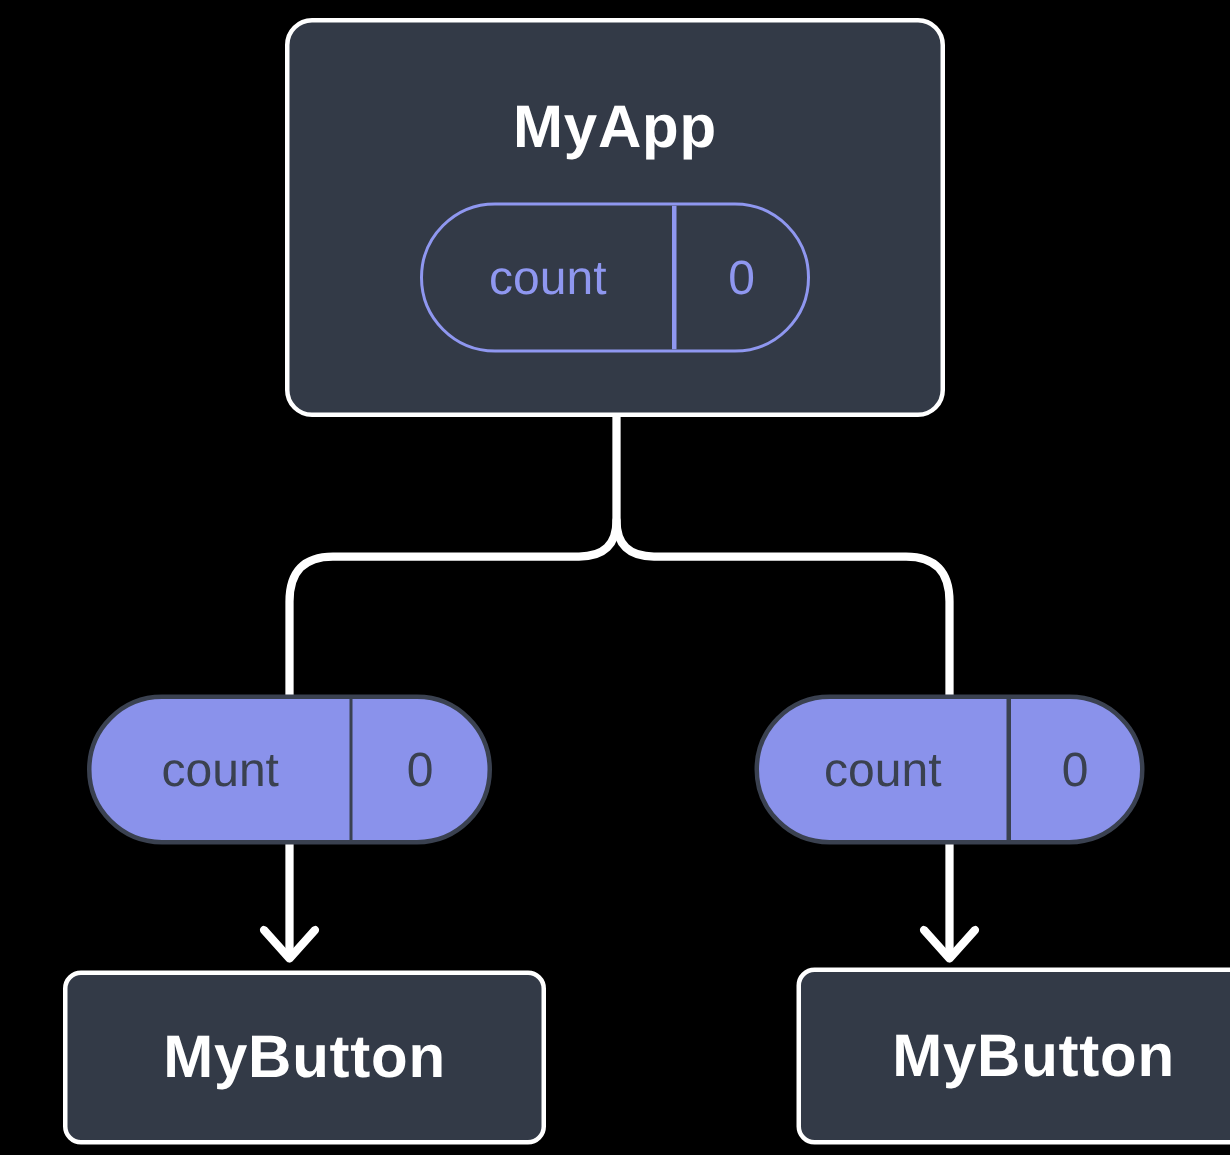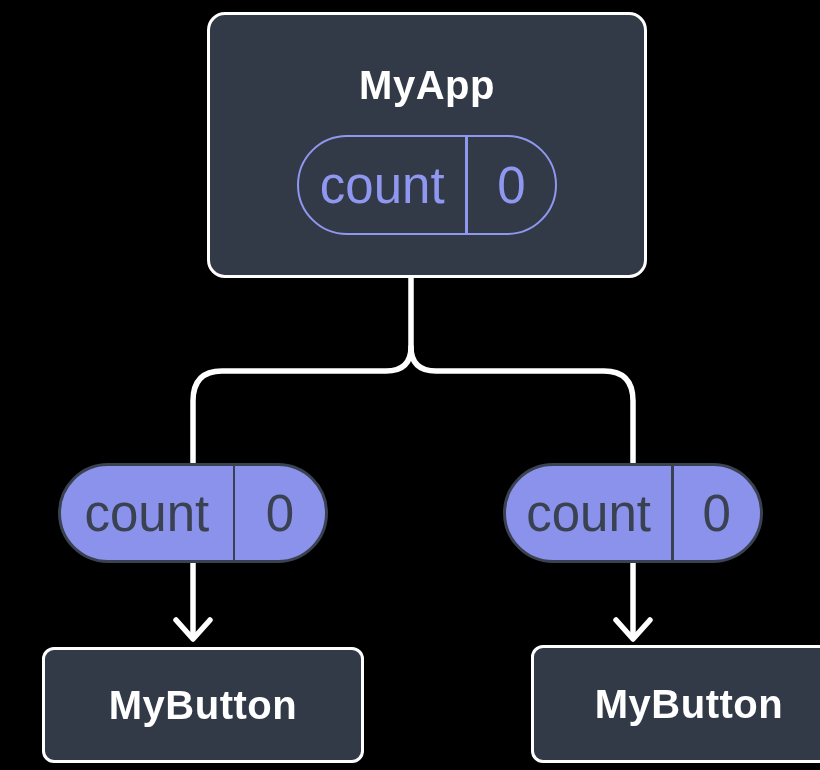--- a/index.html
+++ b/index.html
@@ -27,21 +27,20 @@
     z-index: 2;
     display: flex;
     flex-direction: column;
     align-items: center;
   }
   .node-root {
     left: 190px; top: 12px;
     width: 440px; height: 266px;
     border-radius: 18px;
     padding-top: 44px;
-    margin-left: 17px;
   }
   .node-leaf {
     border-radius: 12px;
     justify-content: center;
     margin-left: 34px;
   }
   .node-leaf-left  { left: 8px;   top: 647px; width: 322px; height: 116px; }
   .node-leaf-right { left: 497px; top: 645px; width: 316px; height: 118px; }
   .node-title {
     color: var(--c-node_text, #fff);
@@ -56,21 +55,21 @@
     display: flex;
     align-items: stretch;
     border-radius: 60px;
     overflow: hidden;
     z-index: 3;
   }
   .pill-cell {
     display: flex;
     align-items: center;
     justify-content: center;
-    font-size: 51px;
+    font-size: 32px;
     line-height: 1;
     white-space: nowrap;
   }
   .pill-label-cell { flex: 0 0 65%; }
   .pill-value-cell { flex: 1 1 auto; }
   
   .pill-state {
     margin-top: 24px;
     width: 260px; height: 100px;
     border: 2.5px solid var(--c-purple_outline, #8F97F0);

